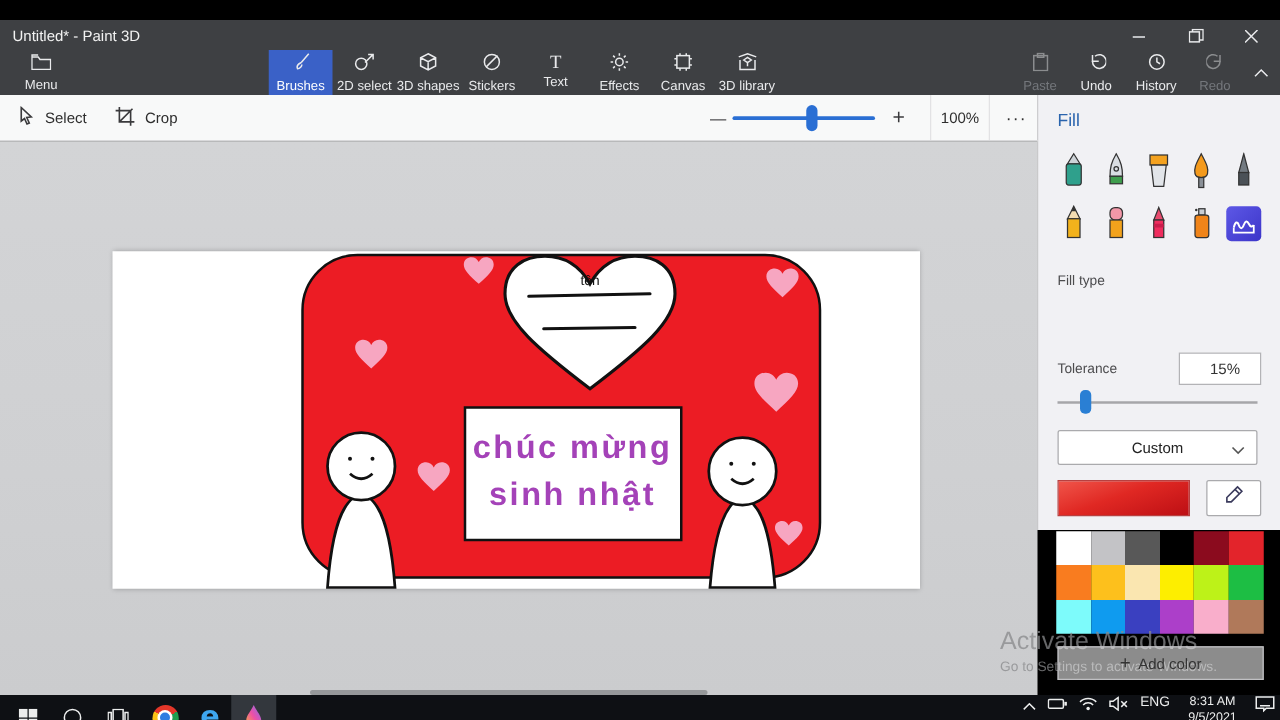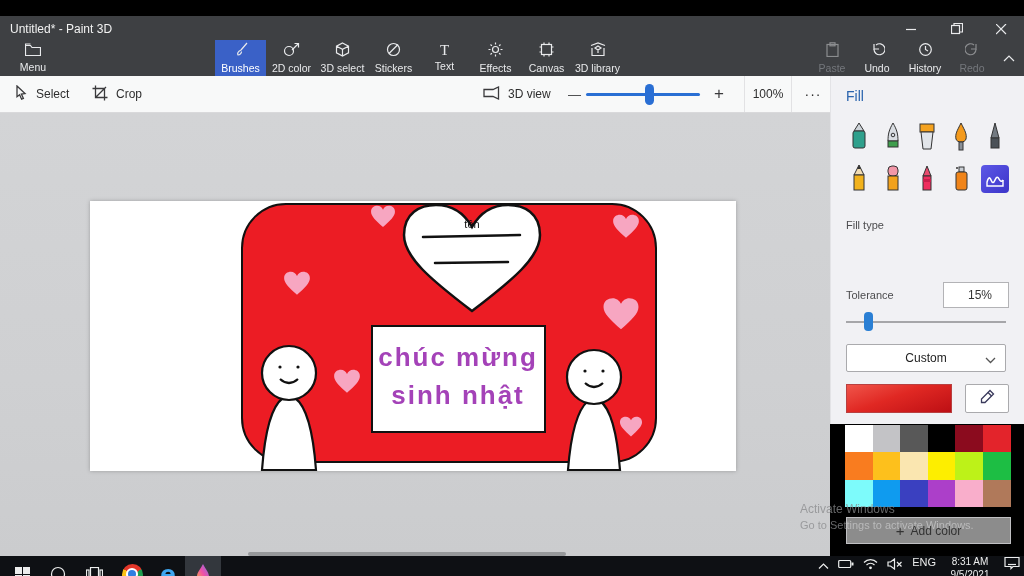--- a/index.html
+++ b/index.html
@@ -51,21 +51,21 @@
   .tol-thumb { position:absolute; left:33px; top:236px; width:9px; height:19px; background:#2a7fd4; border-radius:4px; }
   .cur-color { position:absolute; left:15px; top:308px; width:106px; height:29px; border:1px solid #b84040; background:linear-gradient(160deg,#f0554a 0%,#e02823 45%,#bd0f14 100%); }
   .dropper-btn { position:absolute; right:15px; top:308px; width:44px; height:29px; background:#fff; border:1px solid #aaaaad; border-radius:2px; display:flex; align-items:center; justify-content:center; }
   .palette { position:absolute; left:14px; top:349px; width:166px; display:grid; grid-template-columns:repeat(6,27.6px); grid-auto-rows:27.4px; }
   .swatch { width:27.6px; height:27.4px; }
   .add-color { position:absolute; left:15px; top:441px; width:165px; height:27px; border:1px solid #c0c0c3; background:rgba(255,255,255,.55); display:flex; align-items:center; justify-content:center; gap:6px; font-size:12px; color:#333; z-index:3; }
   .add-plus { font-size:15px; color:#333; }
 
   
   .watermark { position:absolute; left:800px; top:486px; z-index:2; color:#898a8c; opacity:.75; pointer-events:none; }
-  .watermark .l1 { font-size:12px; }
+  .watermark .l1 { font-size:20px; }
   .watermark .l2 { font-size:11px; margin-top:3px; }
 
   
   .taskbar { position:absolute; left:0; top:540px; width:1024px; height:36px; background:#0e1014; color:#eceded; }
   .tb-btn { position:absolute; top:0; height:36px; display:flex; align-items:center; justify-content:center; }
   .app-underline { position:absolute; bottom:0; height:2px; background:#4f9cd6; }
   .paint-tile { position:absolute; left:185px; top:0; width:36px; height:36px; background:#33373d; display:flex; align-items:center; justify-content:center; }
   .tray { position:absolute; right:4px; top:0; height:36px; display:flex; align-items:flex-start; gap:9px; }
   .tray-txt { font-size:11px; }
   .clock { font-size:10px; text-align:center; line-height:1.25; width:50px; }
@@ -114,27 +114,27 @@
           <span><svg width="16" height="15">
                 <path d="M14 1 L8 8 M8 8 C6 9 4 11 5 13 C7 13 8.5 11 8.5 9.5" class="hdr-ic" stroke="#fff"></path>
               </svg></span>
           <span>Brushes</span>
         </div>
         <div class="tool-tile">
           <span><svg width="17" height="15">
                 <circle cx="6" cy="9" r="4.5" class="hdr-ic"></circle>
                 <path d="M9 8 L15.5 1.5 M11.5 1.5 h4 v4" class="hdr-ic"></path>
               </svg></span>
-          <span>2D color</span>
+          <span>2D select</span>
         </div>
         <div class="tool-tile">
           <span><svg width="15" height="15">
                 <path d="M7.5 1 L13.5 4.2 V10.8 L7.5 14 L1.5 10.8 V4.2 Z M1.5 4.2 L7.5 7.4 L13.5 4.2 M7.5 7.4 V14" class="hdr-ic"></path>
               </svg></span>
-          <span>3D select</span>
+          <span>3D shapes</span>
         </div>
         <div class="tool-tile">
           <span><svg width="15" height="15">
                 <circle cx="7.5" cy="7.5" r="6" class="hdr-ic"></circle>
                 <path d="M3 11.5 L12 2.5" class="hdr-ic"></path>
               </svg></span>
           <span>Stickers</span>
         </div>
         <div class="tool-tile">
           <span style="font-family:'Liberation Serif',serif;font-size:15px;line-height:13px;">T</span>
@@ -209,26 +209,20 @@
           </svg></span>
       <span>Select</span>
     </div>
     <div class="tb-item" style="left:92px">
       <span><svg width="16" height="16">
             <path d="M3.5 0.5 V12.5 H15.5 M0.5 3.5 H12.5 V15.5 M3.5 12.5 L14 2" class="tb-ic"></path>
           </svg></span>
       <span>Crop</span>
     </div>
 
-    <div class="tb-item" style="left:483px">
-      <span><svg width="17" height="14">
-            <path d="M1 3.5 H10 L15.5 1 V13 L10 10.5 H1 Z" class="tb-ic"></path>
-          </svg></span>
-      <span>3D view</span>
-    </div>
     <div class="tb-item plusminus" style="left:568px">
         <span style="font-size:13px">—</span>
       </div>
     <div class="tb-item plusminus" style="left:714px">
         <span>+</span>
       </div>
   </div>
   <div class="zoom-slider-track"></div>
   <div class="zoom-slider-thumb"></div>
   <div class="zoom-box">100%</div>

